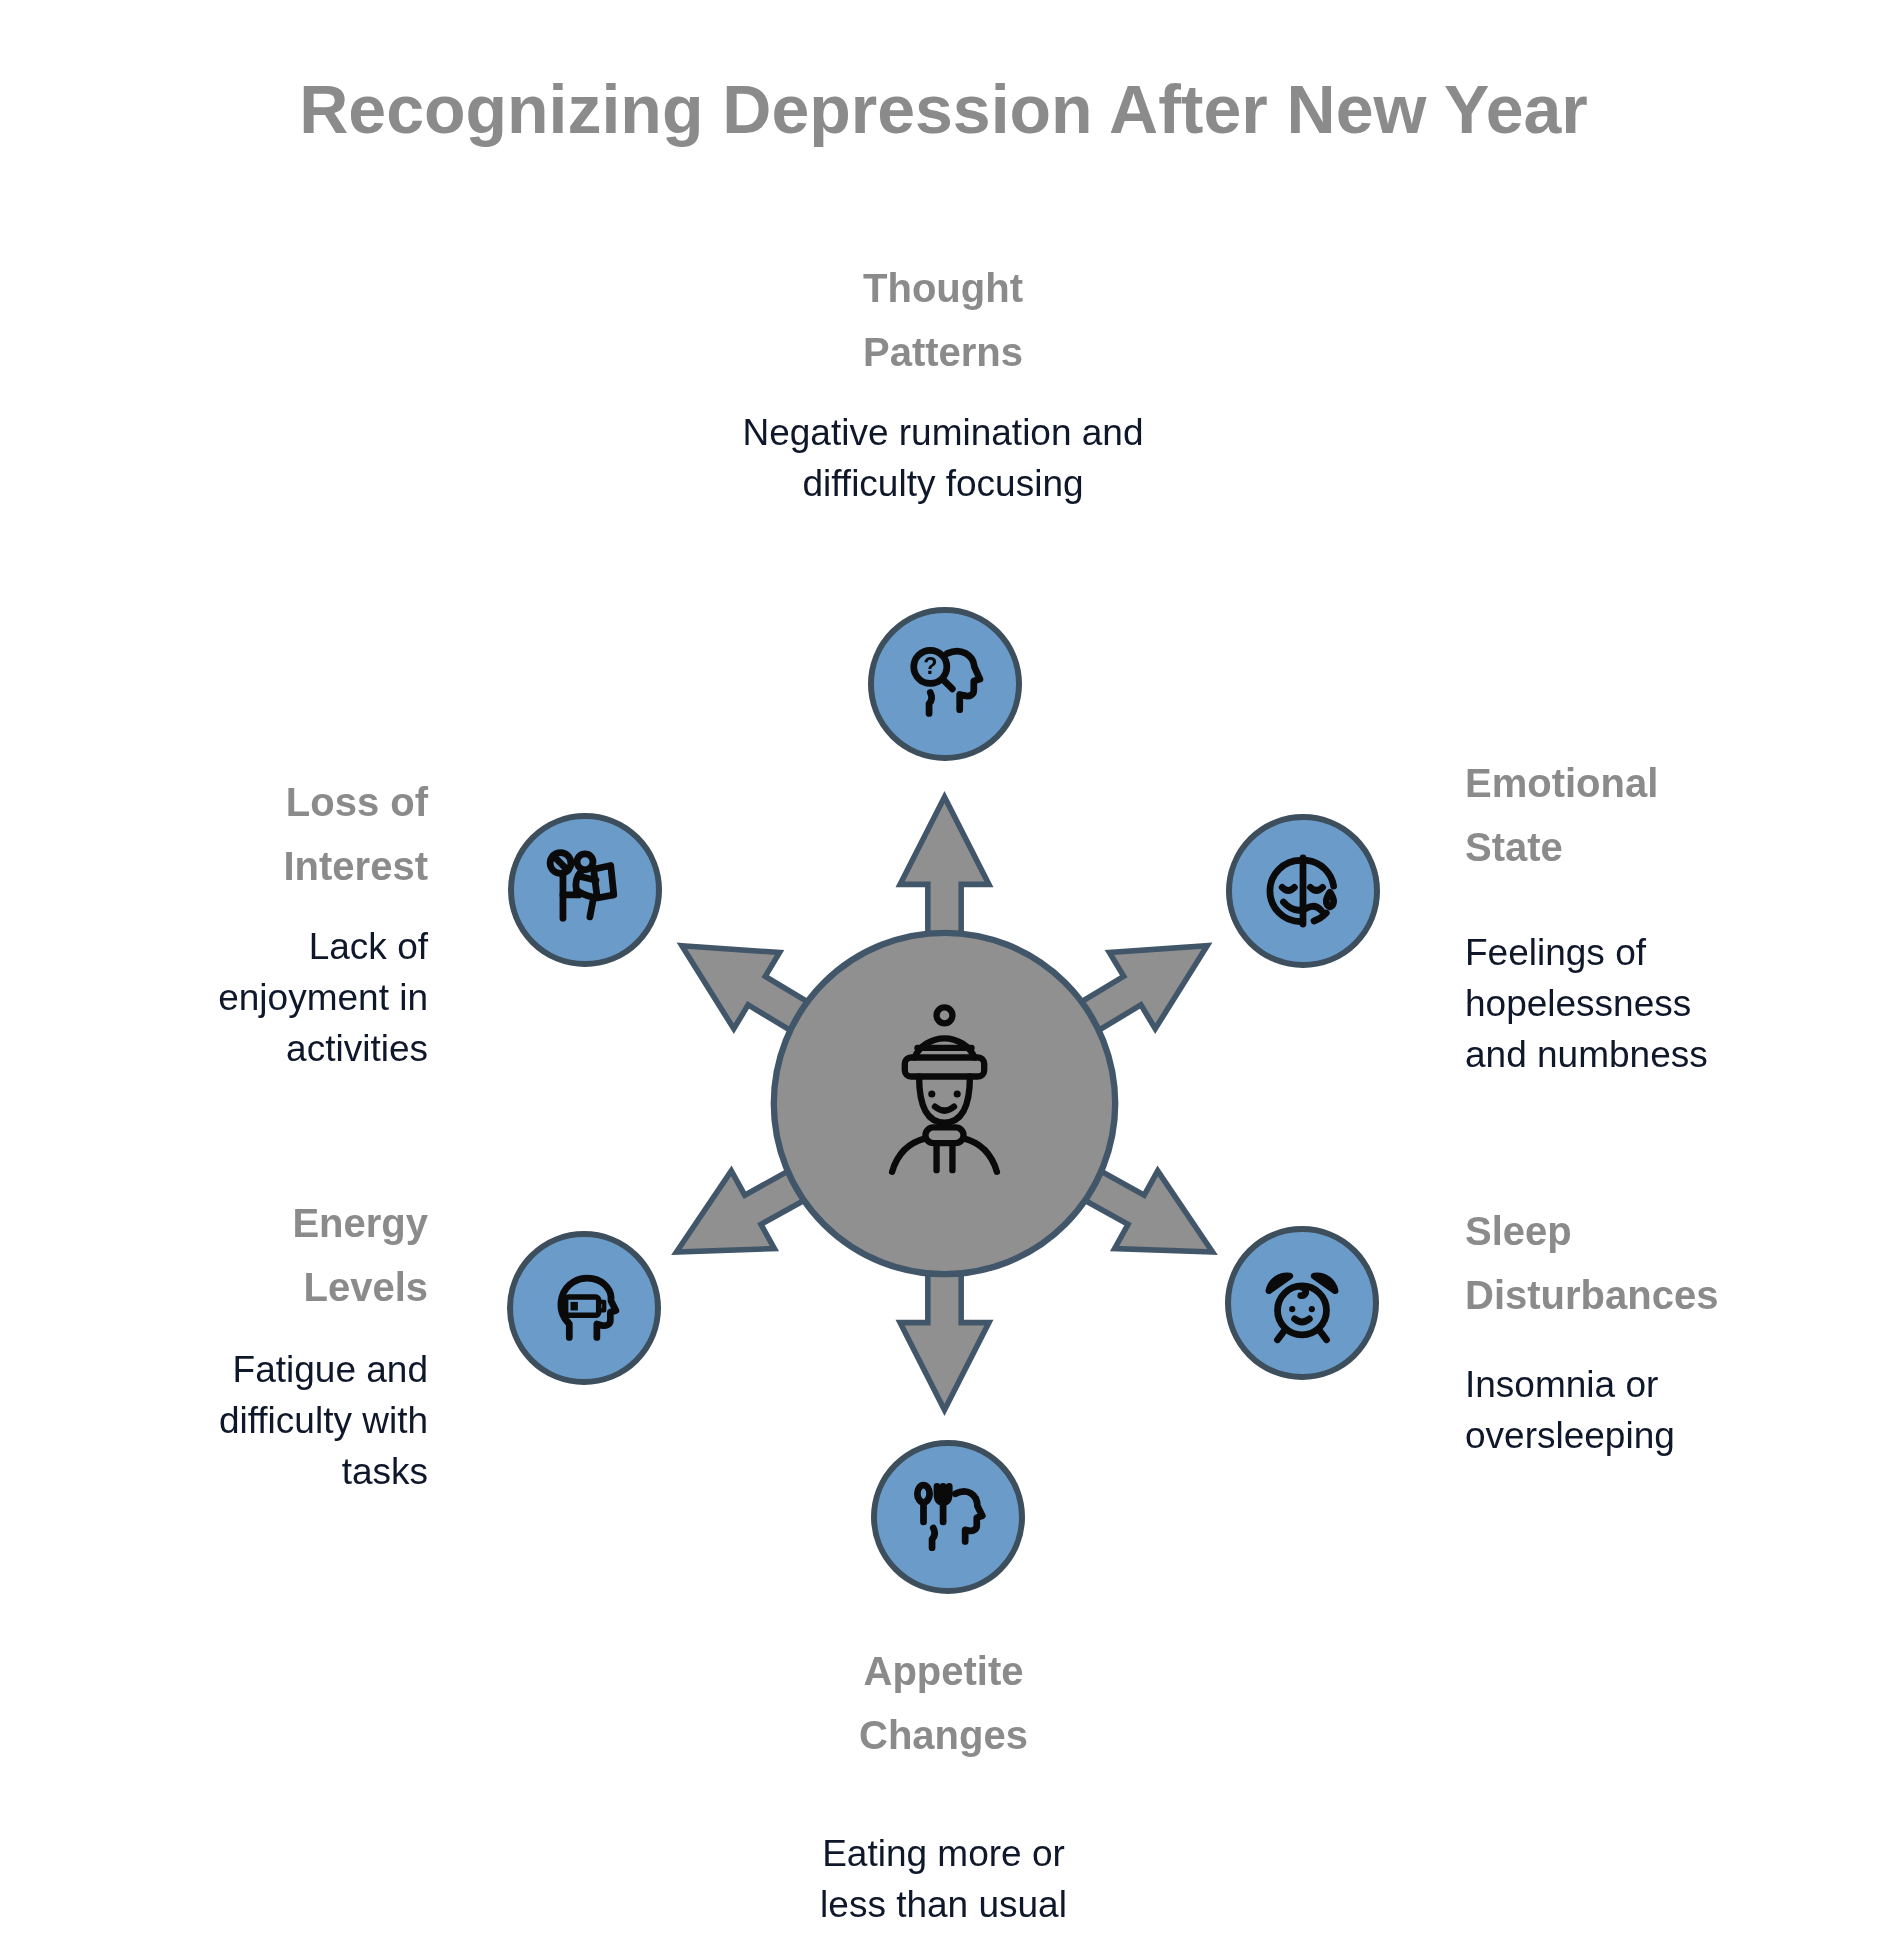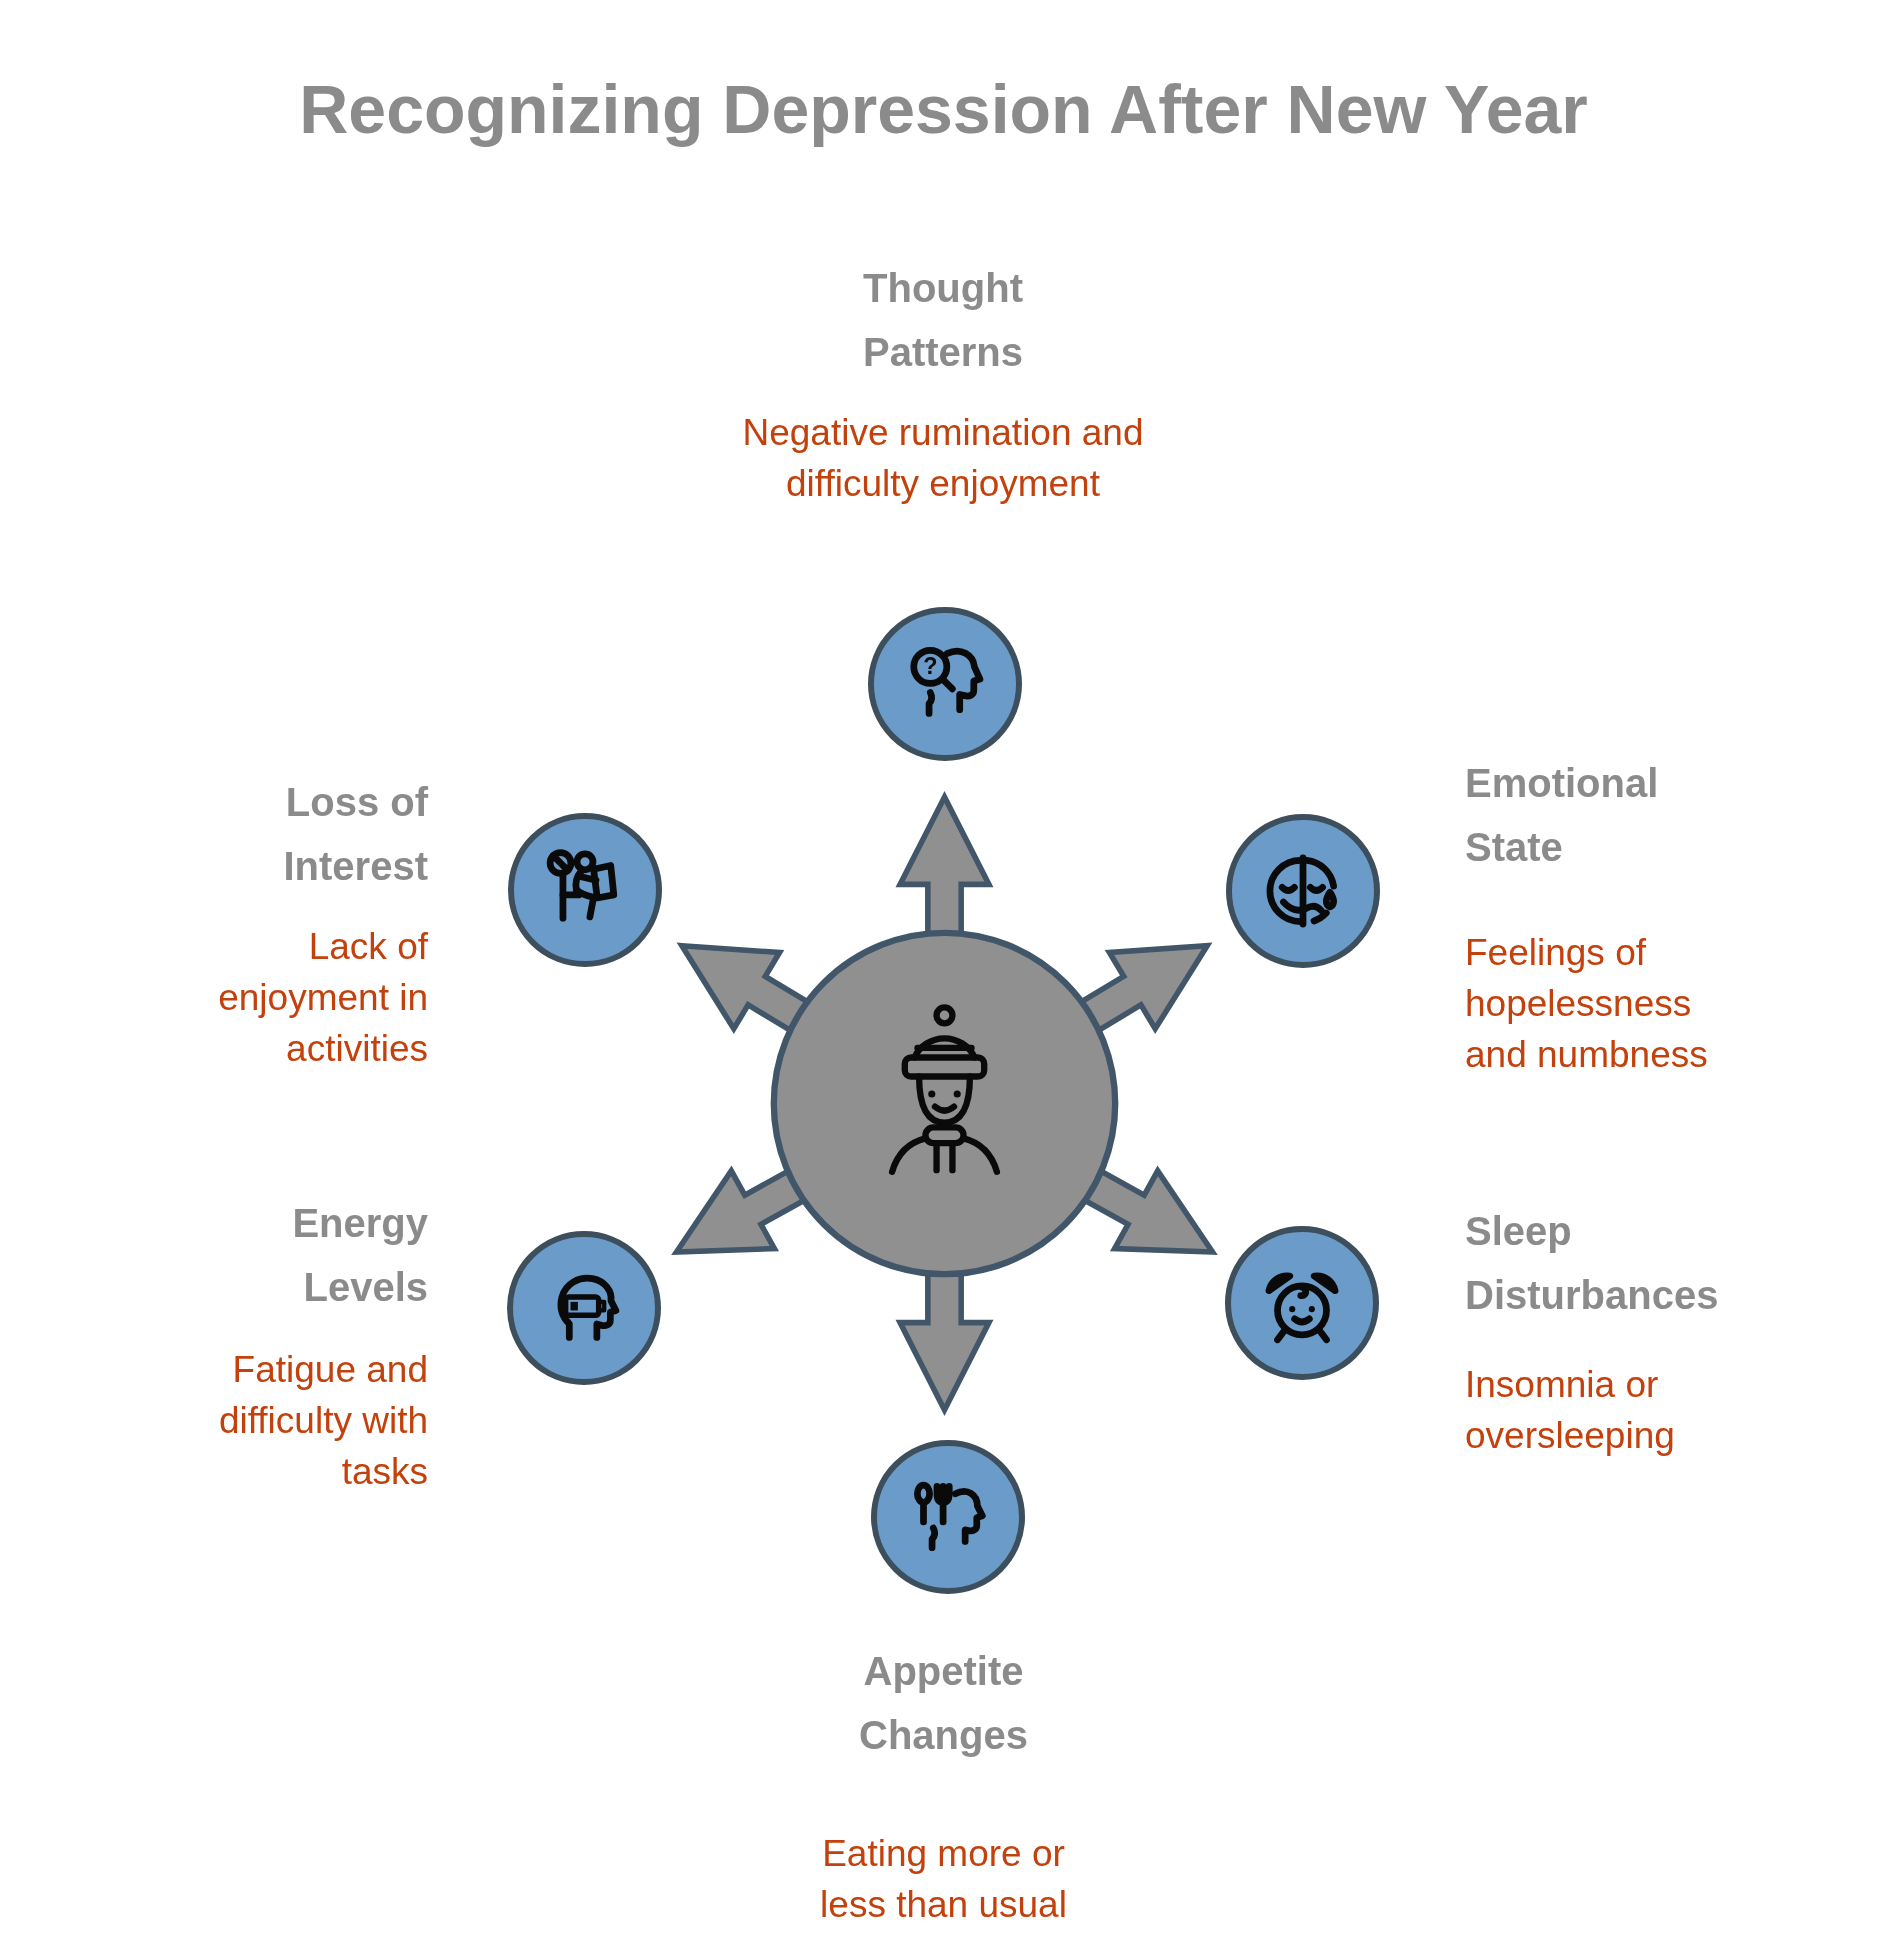--- a/index.html
+++ b/index.html
@@ -9,21 +9,21 @@
   }
   .abs{position:absolute;}
   #title{
     top:70px;left:0;width:1887px;text-align:center;
     font-size:68px;font-weight:700;color:#8b8b8b;letter-spacing:0px;
   }
   .heading{
     font-size:40px;font-weight:700;color:#8b8b8b;line-height:64px;
   }
   .desc{
-    font-size:37px;font-weight:400;color:#c2410c;line-height:51px;
+    font-size:37px;font-weight:400;color:#0f172a;line-height:51px;
   }
   .align-c{text-align:center;}
   .align-r{text-align:right;margin-top:16px;}
   .align-l{text-align:left;}
   .node{
     width:154px;height:154px;border-radius:50%;
     background:#6b9bc8;border:6.4px solid #3d4e5c;box-sizing:border-box;
     display:flex;align-items:center;justify-content:center;
   }
   .node svg{display:block;}
@@ -147,21 +147,21 @@
       </g>
     </svg>
   </div>
 
   <div class="abs heading align-c" style="left:546px;top:256px;width:794px">
     <div>Thought</div>
     <div>Patterns</div>
   </div>
   <div class="abs desc align-c" style="left:546px;top:407px;width:794px">
     <div>Negative rumination and</div>
-    <div>difficulty enjoyment</div>
+    <div>difficulty focusing</div>
   </div>
 
   <div class="abs heading align-l" style="left:1465px;top:751px;width:445px">
     <div>Emotional</div>
     <div>State</div>
   </div>
   <div class="abs desc align-l" style="left:1465px;top:927px;width:445px">
     <div>Feelings of</div>
     <div>hopelessness</div>
     <div>and numbness</div>

